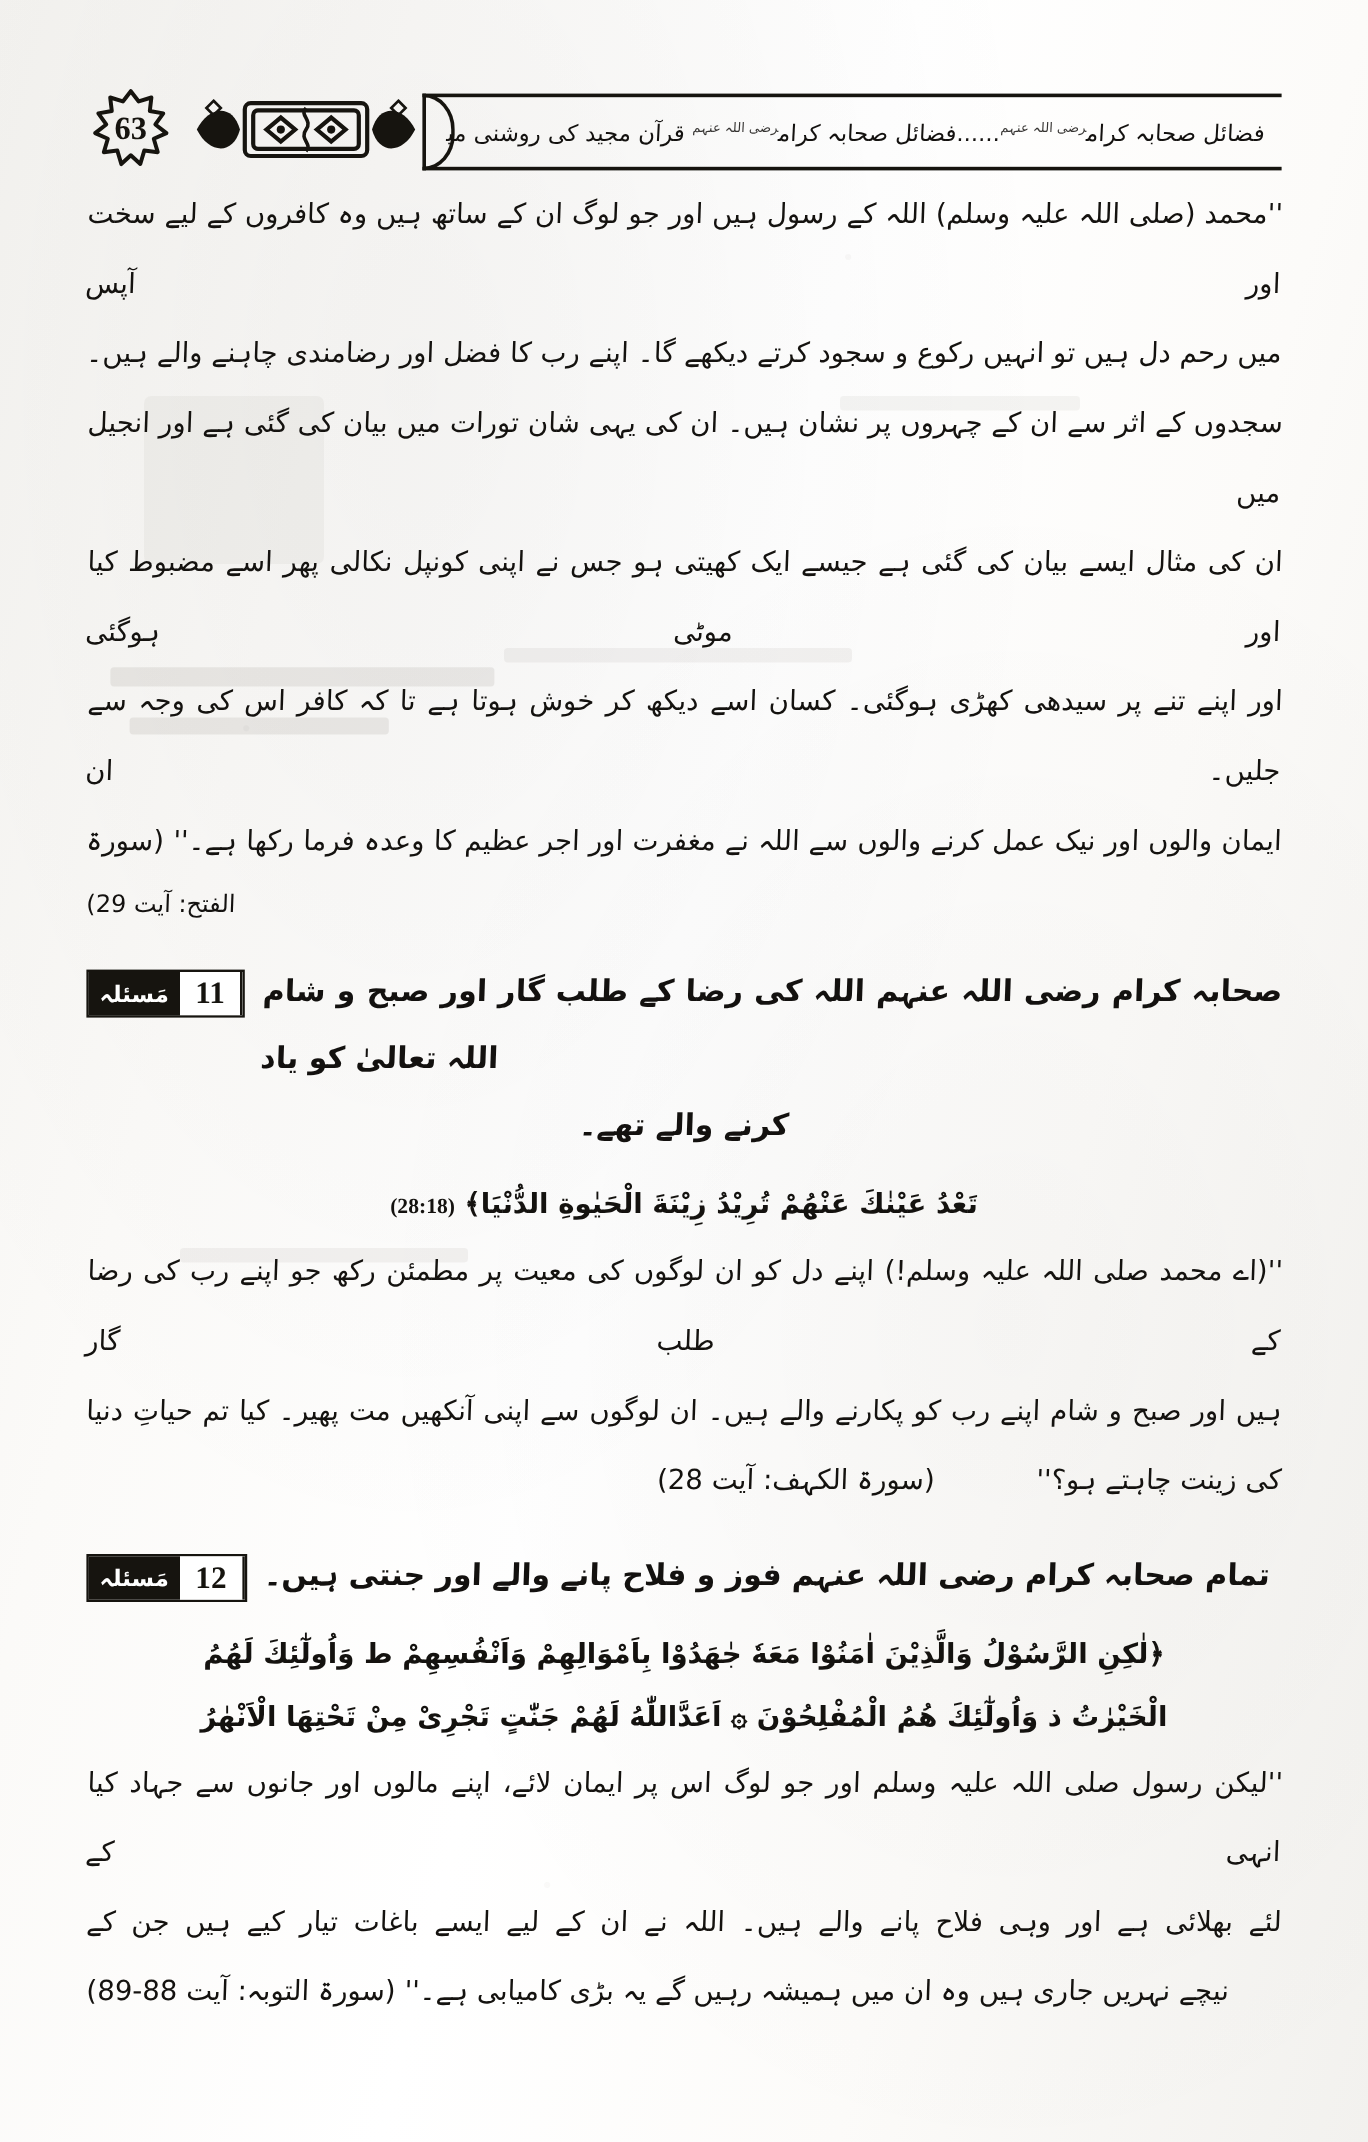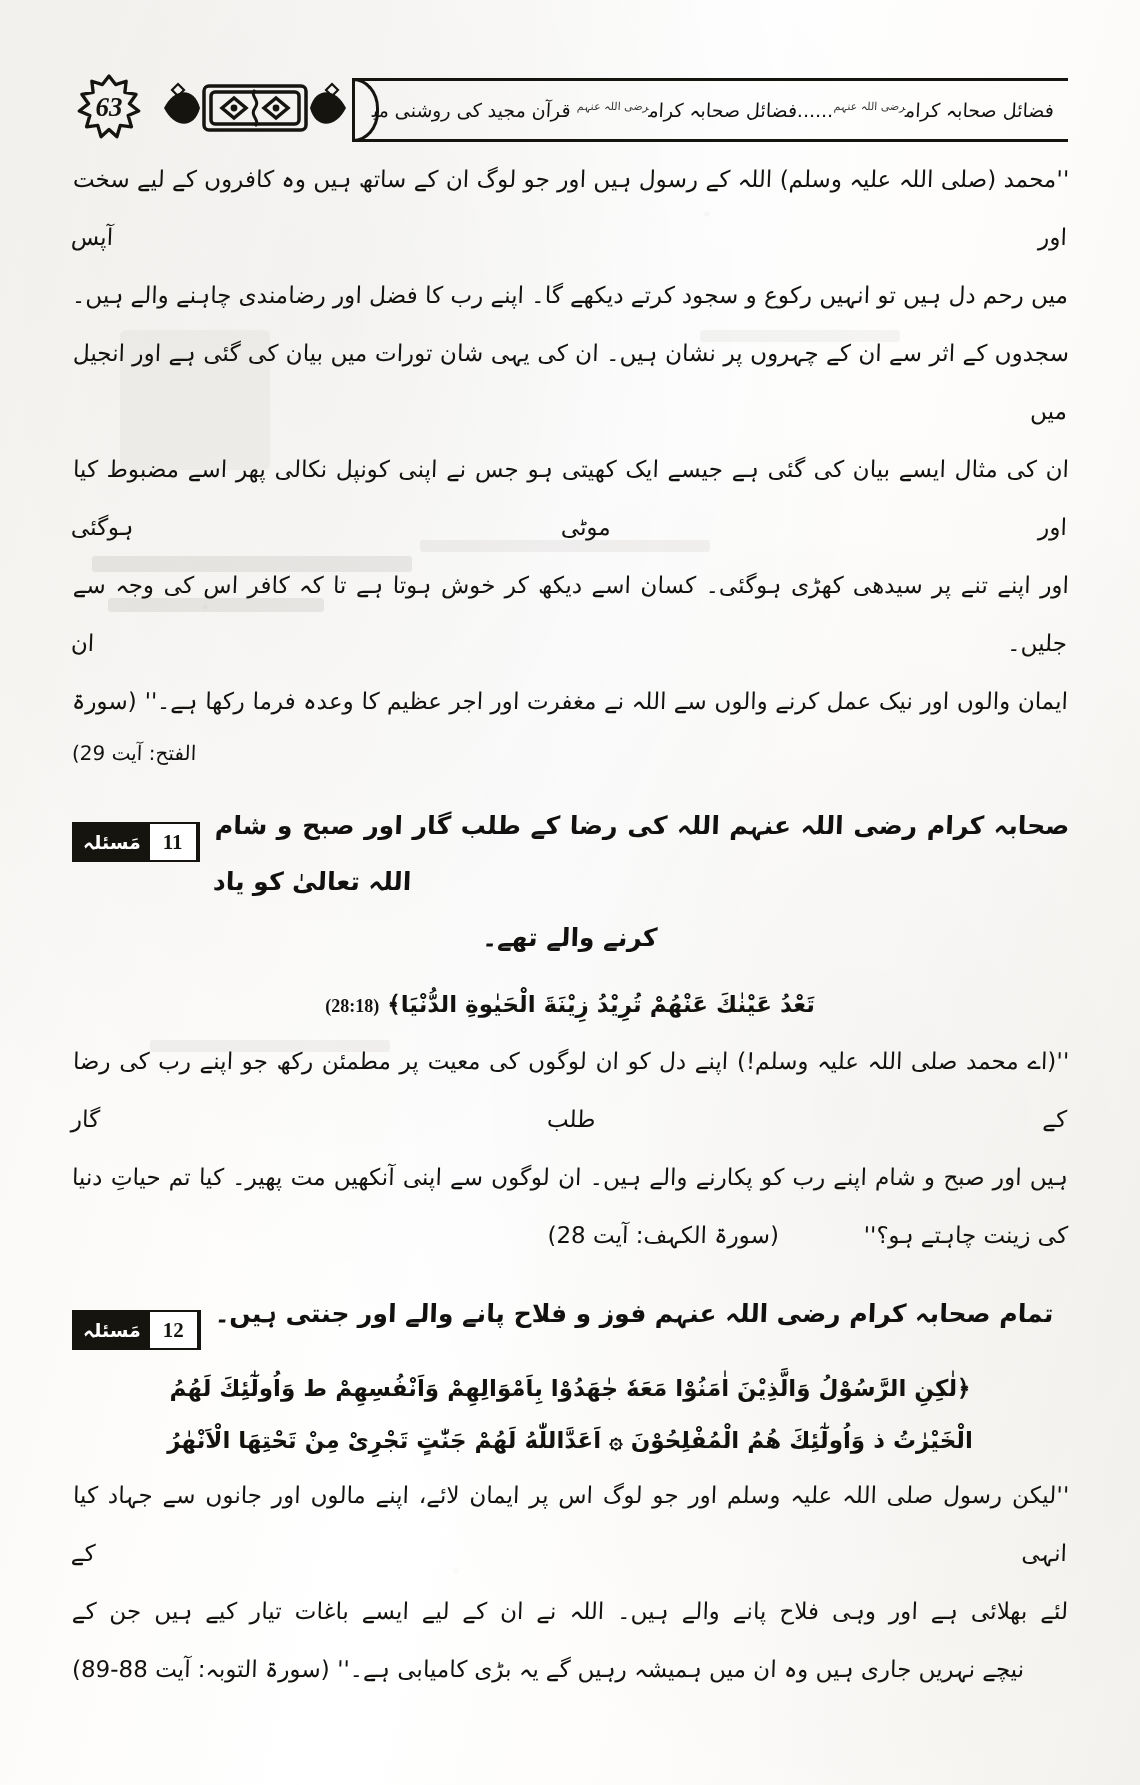--- a/index.html
+++ b/index.html
@@ -103,21 +103,20 @@
     opacity: .85;
   }
 
   
   .folio {
     position: absolute;
     left: 0;
     top: 0;
     width: 104px;
     height: 78px;
-    font-style: italic;
   }
   .folio .star {
     position: absolute;
     left: 4px;
     top: 6px;
     width: 66px;
     height: 66px;
   }
   .folio .num {
     position: absolute;
@@ -200,39 +199,39 @@
     gap: 14px;
     direction: rtl;
     margin-top: 10px;
   }
   .masala-tag {
     flex: 0 0 auto;
     display: flex;
     flex-direction: row-reverse;
     align-items: stretch;
     height: 36px;
-    margin-top: 24px;
+    margin-top: 10px;
     border: 2.5px solid #16140f;
   }
   .masala-tag .word {
     background: #16140f;
     color: #ffffff;
     font-family: "DejaVu Sans", sans-serif;
     font-size: 19px;
     font-weight: 700;
     padding: 0 9px;
     display: flex;
     align-items: center;
     letter-spacing: -0.5px;
   }
   .masala-tag .num {
     background: #ffffff;
     color: #16140f;
     font-family: "Liberation Serif", serif;
-    font-size: 21px;
+    font-size: 26px;
     font-weight: 700;
     padding: 0 13px;
     display: flex;
     align-items: center;
     border-right: 2.5px solid #16140f;
   }
   .masala-text {
     flex: 1 1 auto;
     direction: rtl;
     font-family: "DejaVu Sans", sans-serif;

